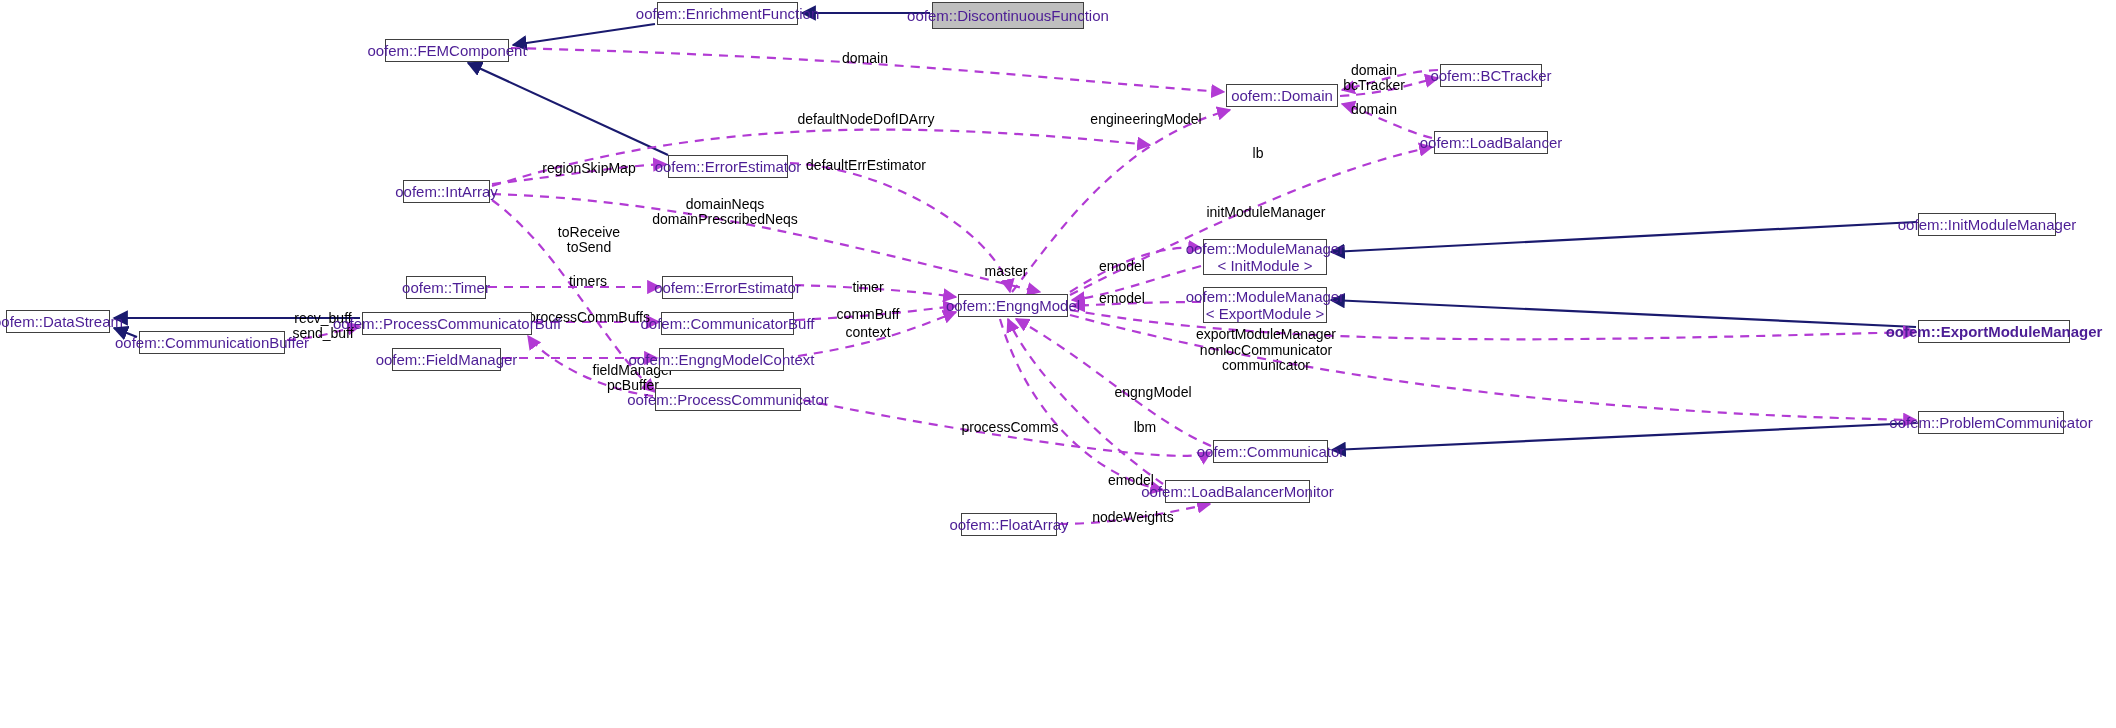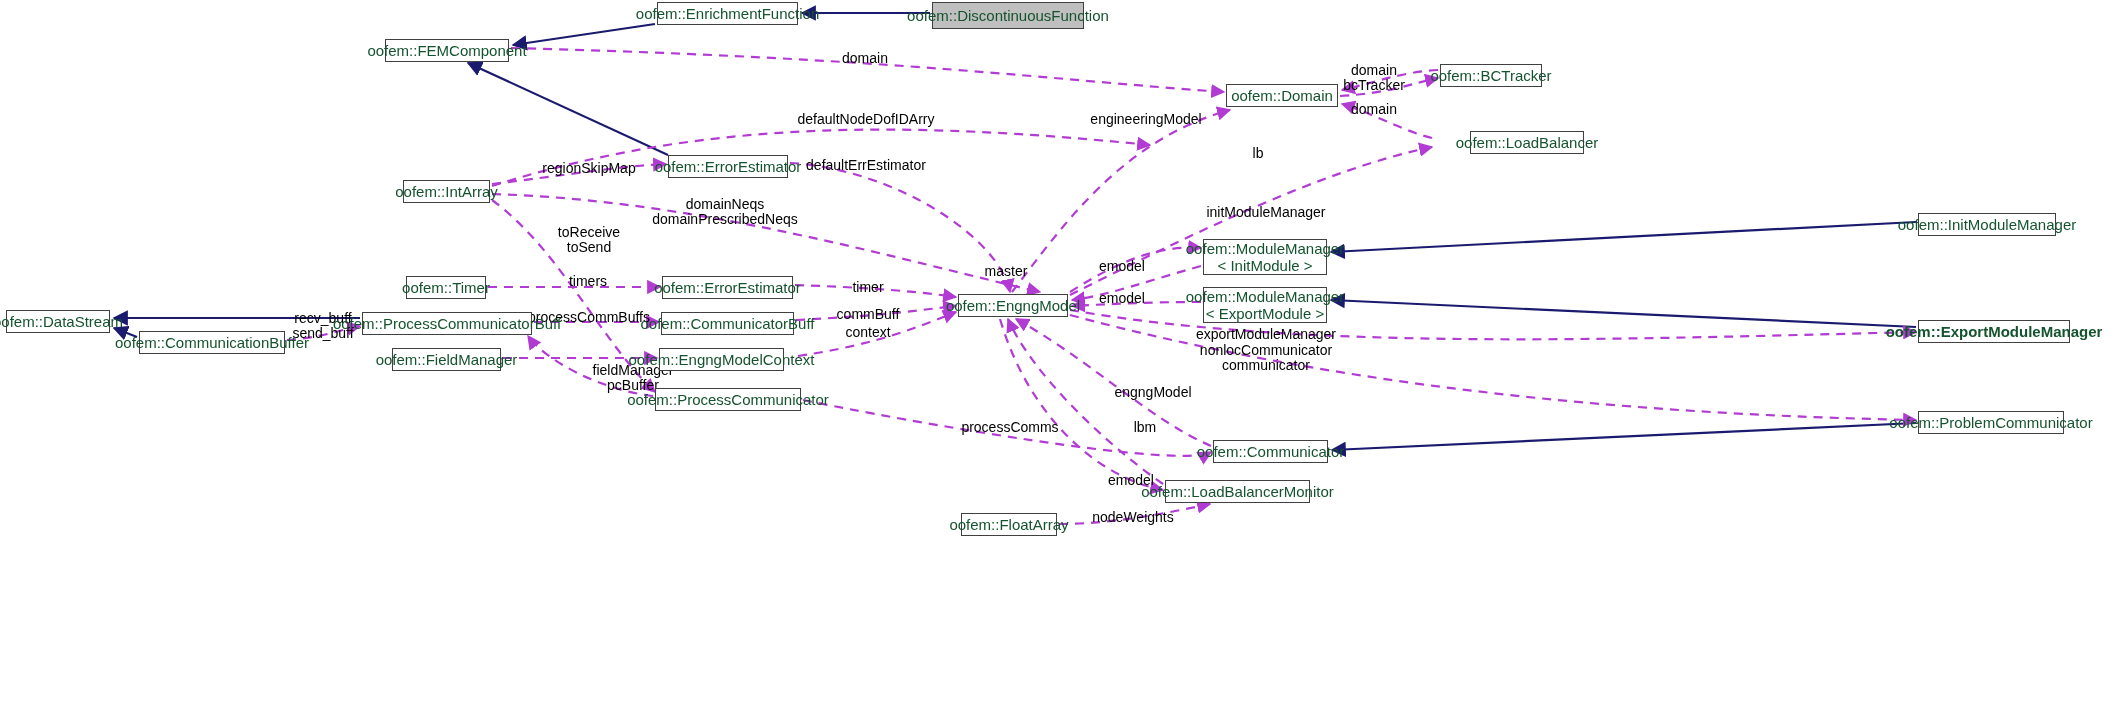--- a/index.html
+++ b/index.html
@@ -4,21 +4,21 @@
 <style>
   html,body{margin:0;padding:0;background:#ffffff;}
   body{font-family:"Liberation Sans", sans-serif;}
   #canvas{position:relative;width:2116px;height:728px;background:#ffffff;overflow:hidden;}
   svg#edges{position:absolute;left:0;top:0;width:2116px;height:728px;}
   .node{
     position:absolute;
     box-sizing:border-box;
     border:1px solid #404040;
     background:#ffffff;
-    color:#14532d;
+    color:#4c1d95;
     font-family:"Liberation Sans", sans-serif;
     font-size:15px;
     line-height:17px;
     text-align:center;
     display:flex;
     align-items:center;
     justify-content:center;
     white-space:pre;
     z-index:5;
   }
@@ -89,21 +89,21 @@
         <path d="M 1059 524 C 1120 524 1180 510 1210 504" fill="none" stroke="#b23bd4" stroke-width="2.2" stroke-dasharray="9,7" marker-end="url(#arrow-usage)"></path>
       </g>
   </svg>
 
   <div id="node-layer">
       <div class="node highlight" style="left: 932px; top: 2px; width: 152px; height: 27px;">oofem::DiscontinuousFunction</div>
       <div class="node" style="left: 657px; top: 2px; width: 141px; height: 23px;">oofem::EnrichmentFunction</div>
       <div class="node" style="left: 385px; top: 39px; width: 124px; height: 23px;">oofem::FEMComponent</div>
       <div class="node" style="left: 1440px; top: 64px; width: 102px; height: 23px;">oofem::BCTracker</div>
       <div class="node" style="left: 1226px; top: 84px; width: 112px; height: 23px;">oofem::Domain</div>
-      <div class="node" style="left: 1434px; top: 131px; width: 114px; height: 23px; margin-left: 36px;">oofem::LoadBalancer</div>
+      <div class="node" style="left: 1434px; top: 131px; width: 114px; height: 23px;">oofem::LoadBalancer</div>
       <div class="node" style="left: 668px; top: 155px; width: 120px; height: 23px;">oofem::ErrorEstimator</div>
       <div class="node" style="left: 403px; top: 180px; width: 87px; height: 23px;">oofem::IntArray</div>
       <div class="node" style="left: 1918px; top: 213px; width: 138px; height: 23px;">oofem::InitModuleManager</div>
       <div class="node" style="left: 1203px; top: 239px; width: 124px; height: 36px;">oofem::ModuleManager
 &lt; InitModule &gt;</div>
       <div class="node" style="left: 406px; top: 276px; width: 80px; height: 23px;">oofem::Timer</div>
       <div class="node" style="left: 662px; top: 276px; width: 131px; height: 23px;">oofem::ErrorEstimator</div>
       <div class="node" style="left: 958px; top: 294px; width: 110px; height: 23px;">oofem::EngngModel</div>
       <div class="node" style="left: 1203px; top: 287px; width: 124px; height: 36px;">oofem::ModuleManager
 &lt; ExportModule &gt;</div>

